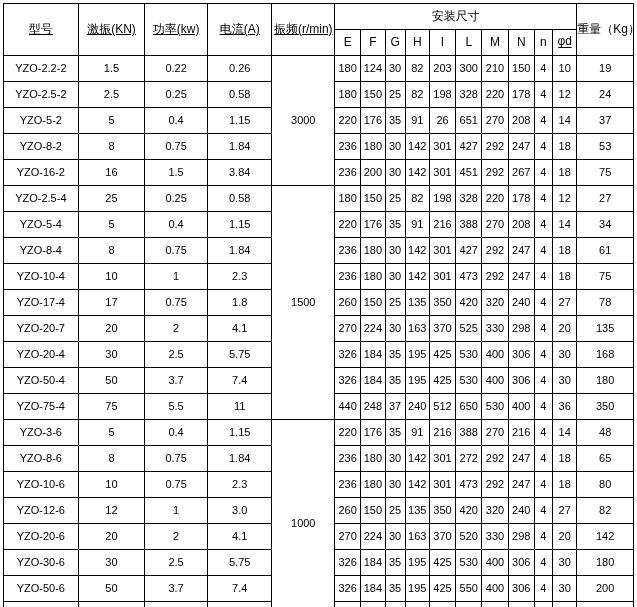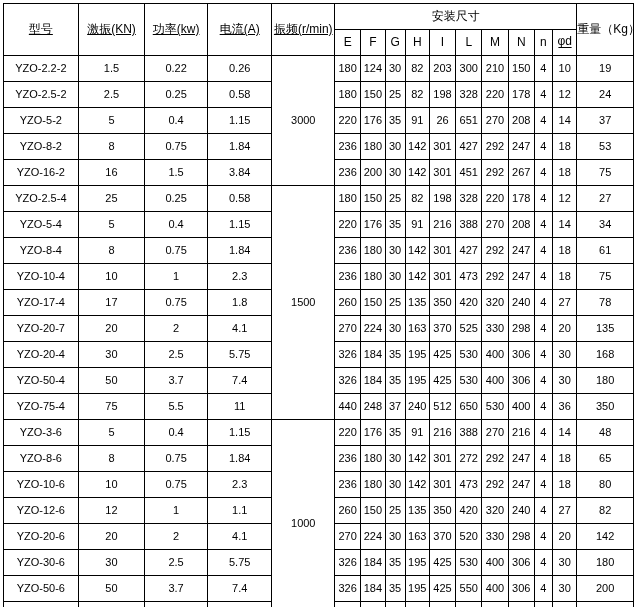--- a/index.html
+++ b/index.html
@@ -433,21 +433,21 @@
           <td>292</td>
           <td>247</td>
           <td>4</td>
           <td>18</td>
           <td>80</td>
         </tr>
         <tr>
           <td class="model">YZO-12-6</td>
           <td>12</td>
           <td>1</td>
-          <td>1.1</td>
+          <td>3.0</td>
           <td>260</td>
           <td>150</td>
           <td>25</td>
           <td>135</td>
           <td>350</td>
           <td>420</td>
           <td>320</td>
           <td>240</td>
           <td>4</td>
           <td>27</td>

